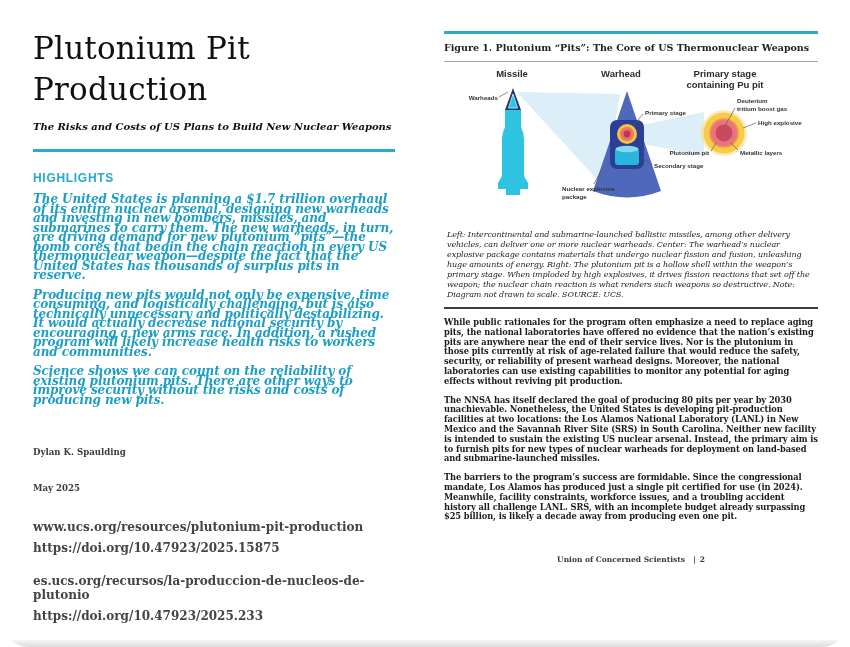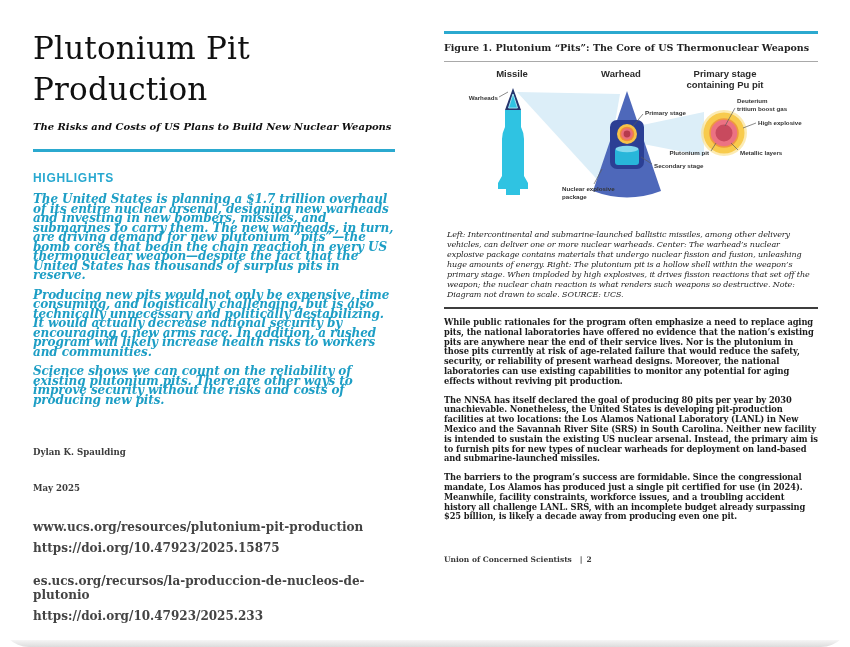--- a/index.html
+++ b/index.html
@@ -37,21 +37,21 @@
   .page-right{position:absolute;left:444px;top:31px;width:374px;}
   .figure-top-rule{height:3px;background:#2ba9cf;border:none;margin:0;}
   .figure-title{margin-top:8px;font-size:9.5px;font-weight:700;color:#222;}
   .figure-divider{height:1px;background:#a9a9a9;border:none;margin-top:8px;}
   .figure-caption{margin:3px 0 0 0;padding:0 3px;font-size:8px;line-height:10px;
                   letter-spacing:-.1px;font-style:italic;font-weight:500;color:#242424;}
   .figure-bottom-rule{height:2px;background:#3d3d3d;border:none;margin-top:7px;}
   .bodytext p{margin:9px 0 0 0;font-size:8.3px;line-height:9.8px;letter-spacing:-.1px;
               font-weight:700;color:#1c1c1c;}
   .bodytext{margin-top:6px;}
-  .page-footer{margin-top:33px;font-size:7.5px;font-weight:700;color:#3a3a3a;}
+  .page-footer{margin-top:33px;text-align:center;font-size:7.5px;font-weight:700;color:#3a3a3a;}
   .page-footer .sep{margin:0 4px 0 8px;}
 
   
   .diagram{display:block;margin-top:1px;}
   .diag-header{font-family:"Liberation Sans",sans-serif;font-size:9.5px;font-weight:700;fill:#2b2b2b;}
   .diag-label{font-family:"Liberation Sans",sans-serif;font-size:6.2px;font-weight:600;fill:#333;}
   .lead{stroke:#5a5a5a;stroke-width:.7;fill:none;}
 </style>
 </head>
 <body>

